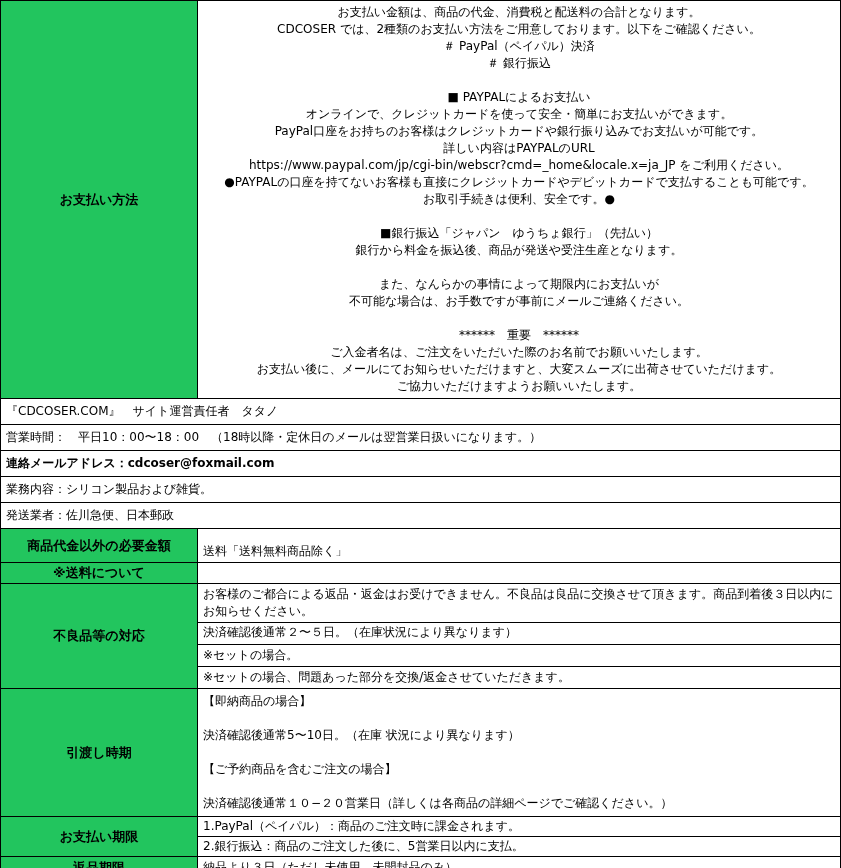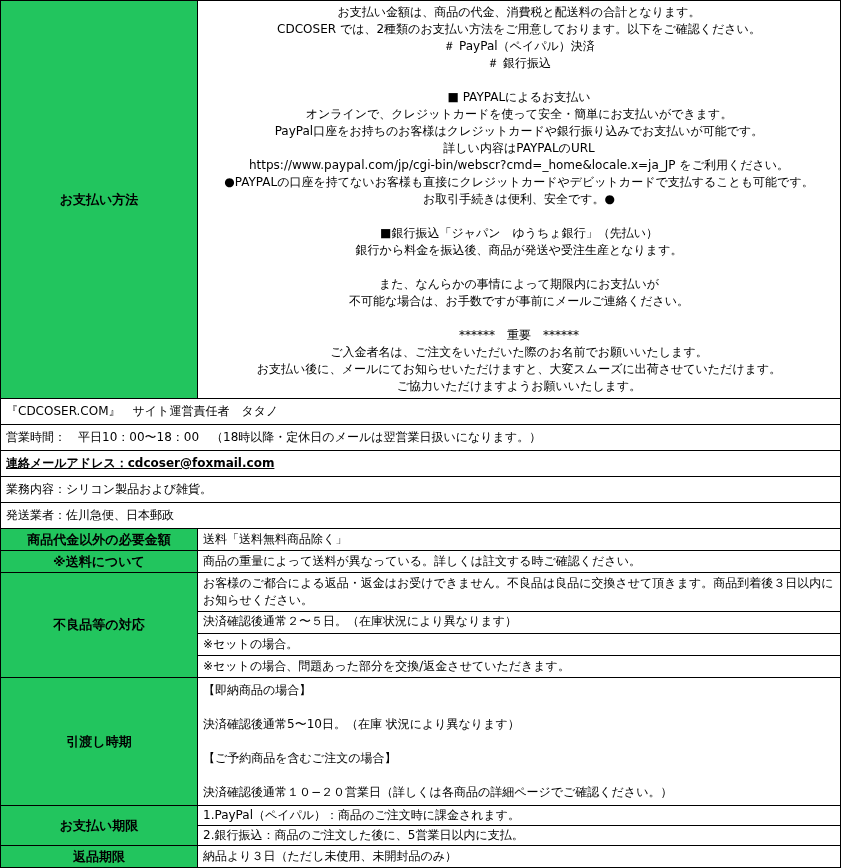--- a/index.html
+++ b/index.html
@@ -54,22 +54,22 @@
     padding: 1px 4px;
     word-break: break-all;
     flex: 1 0 auto;
   }
   .section:last-child { border-bottom: none; }
   .line { min-height: 17px; }
 
   
   .row-0 .section { padding: 3px 5px; }
   .row-1 .section { padding: 4px 5px; display: flex; align-items: center; }
-  .row-1 .section:nth-child(3) { font-weight: bold; text-decoration: underline; }
-  .row-2 .section, .row-3 .section { padding: 2px 5px; }
+  .row-1 .section:nth-child(3) { font-weight: bold; }
+  .row-2 .section, .row-3 .section { padding: 2px 5px; margin-top: 12px; }
   .row-4 .section { padding: 2px 5px; }
   .row-5 .section { padding: 4px 5px; }
   .row-6 .section { padding: 1px 5px; }
   .row-7 .section, .row-8 .section { padding: 2px 5px; }
 </style>
 </head>
 <body>
 
 <div class="page">
   <div class="info-table">
@@ -139,27 +139,20 @@
         <div class="content-cell">
           <div class="section">
             <div style="width: 100%;">
               <div class="line">送料「送料無料商品除く」</div>
             </div>
           </div>
         </div>
       </div>
       <div class="row row-3">
         <div class="label-cell">※送料について</div>
-        <div class="content-cell">
-          <div class="section">
-            <div style="width: 100%;">
-              <div class="line">商品の重量によって送料が異なっている。詳しくは註文する時ご確認ください。</div>
-            </div>
-          </div>
-        </div>
       </div>
       <div class="row row-4">
         <div class="label-cell">不良品等の対応</div>
         <div class="content-cell">
           <div class="section">
             <div style="width: 100%;">
               <div class="line">お客様のご都合による返品・返金はお受けできません。不良品は良品に交換させて頂きます。商品到着後３日以内にお知らせください。</div>
             </div>
           </div>
           <div class="section">

